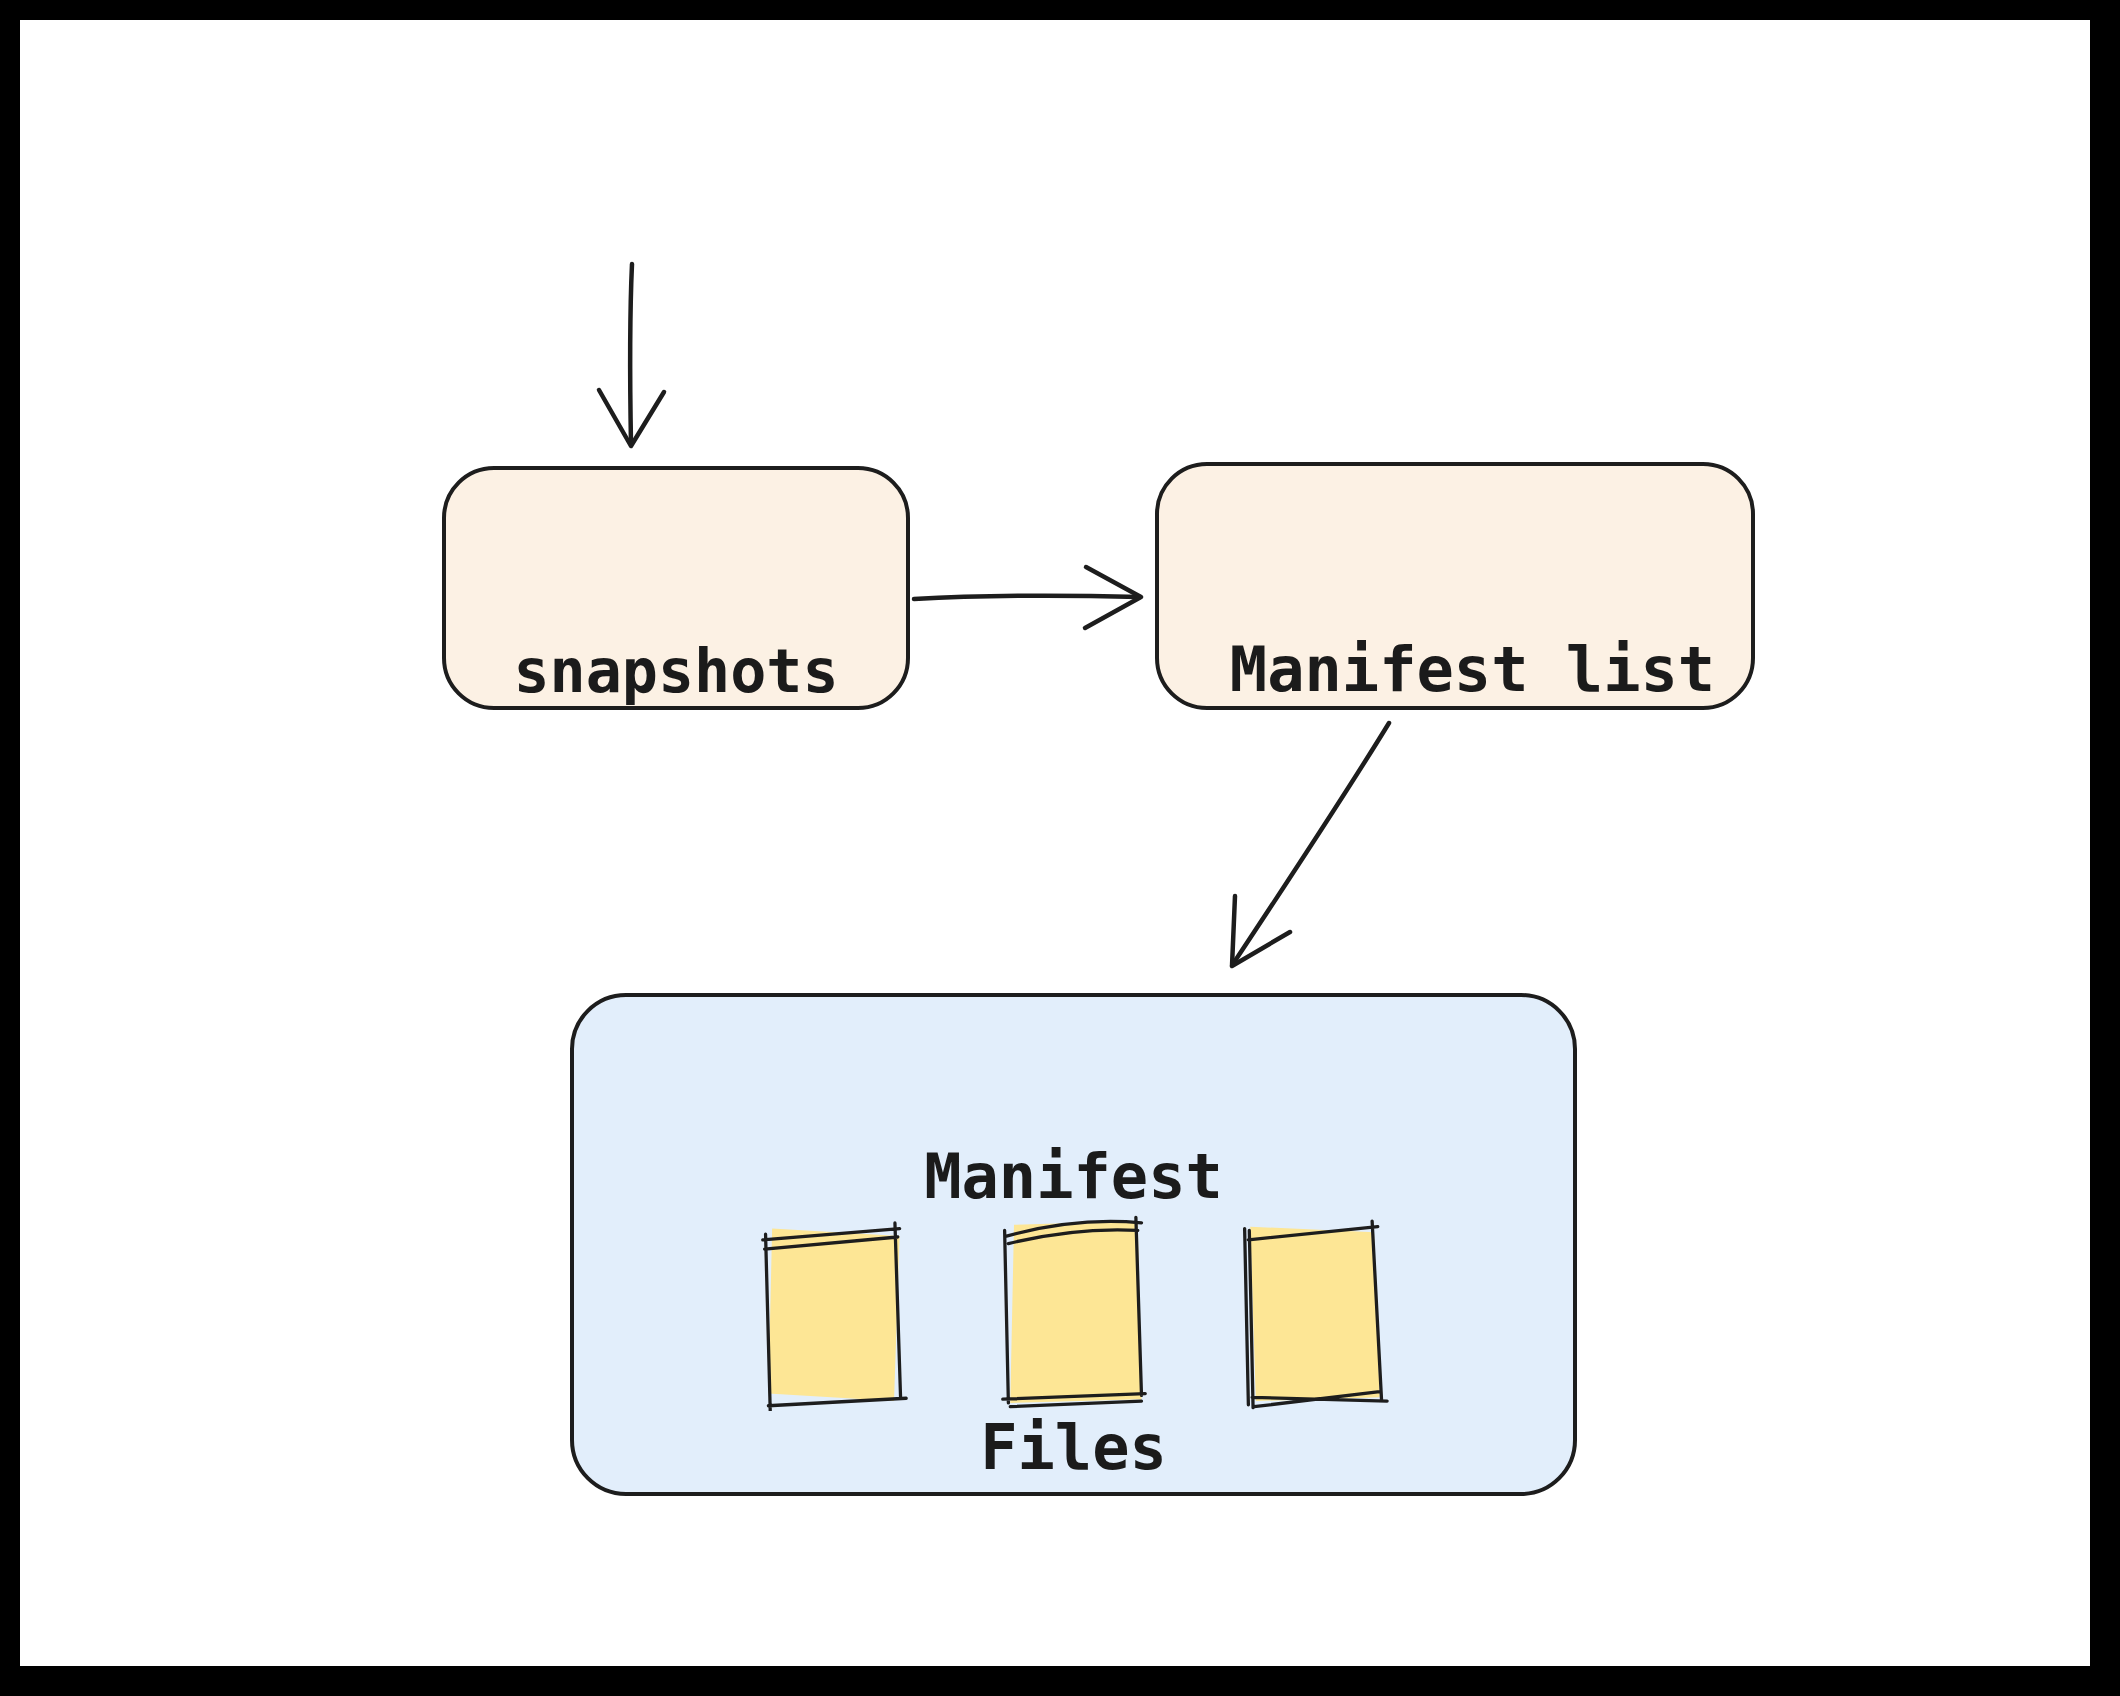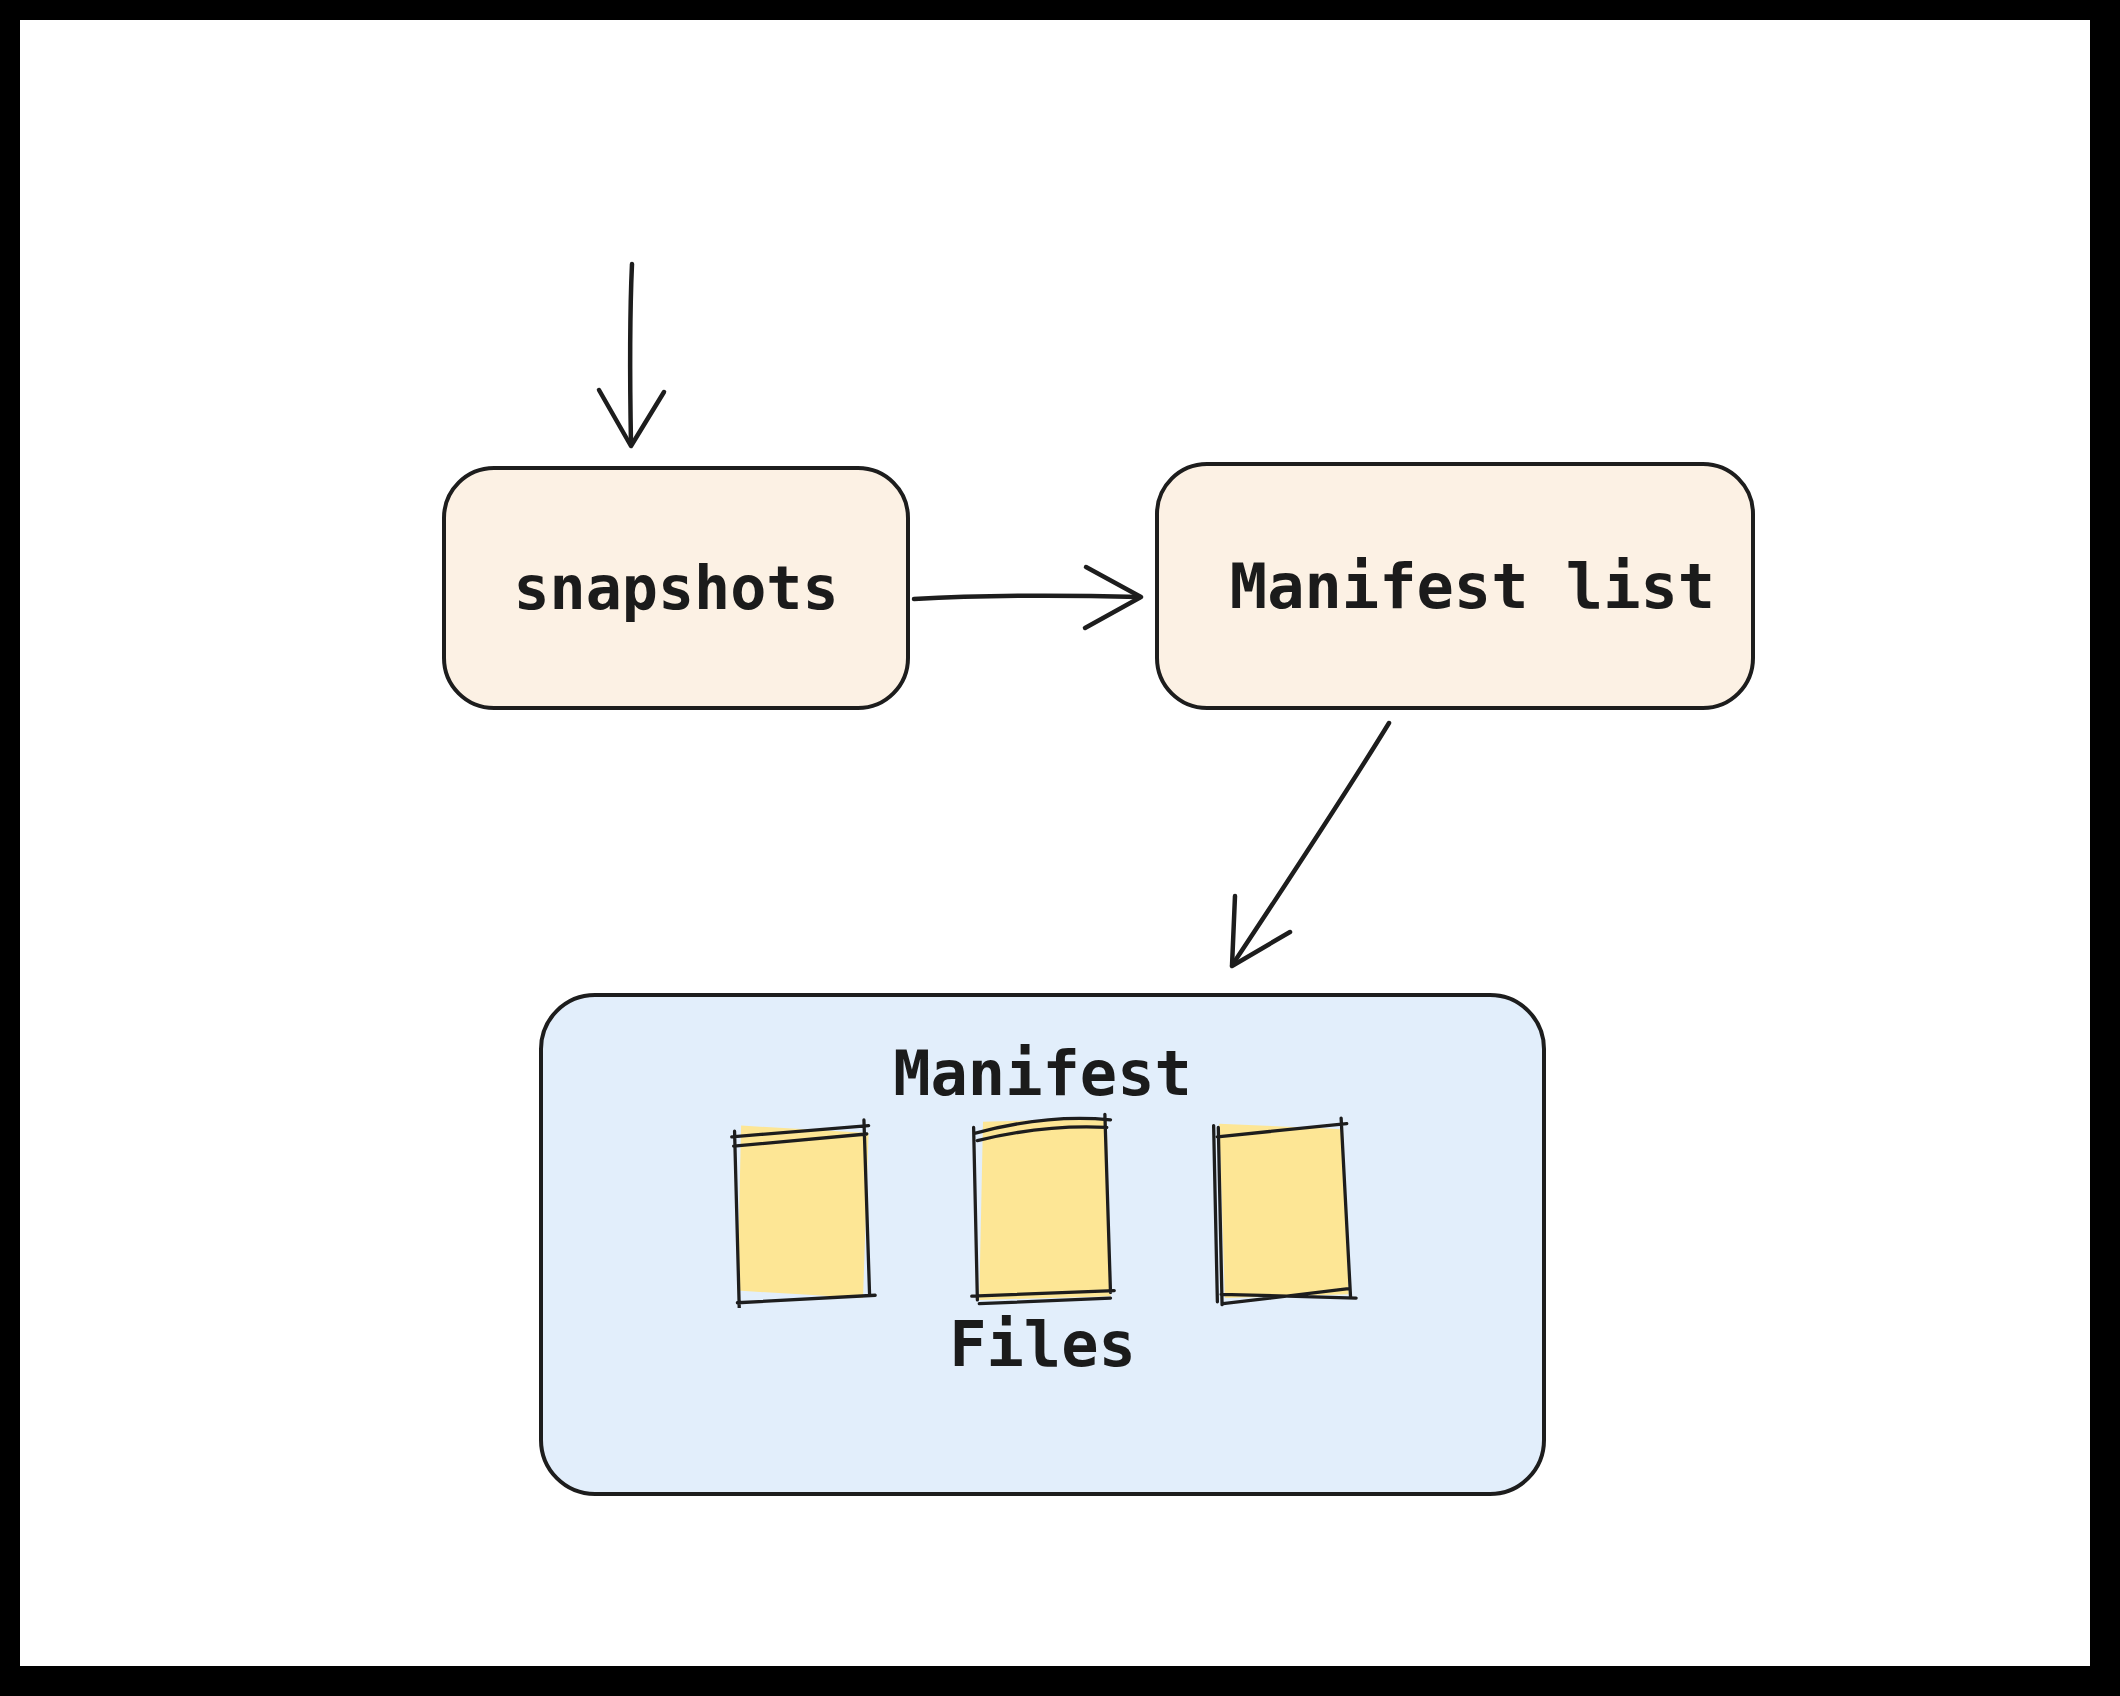--- a/index.html
+++ b/index.html
@@ -4,27 +4,27 @@
 <style>
   html,body{margin:0;padding:0;background:#000;}
   .page{position:relative;width:2120px;height:1696px;background:var(--c-frame,#000);overflow:hidden;
         font-family:"DejaVu Sans Mono", monospace;}
   .canvas{position:absolute;left:20px;top:20px;width:2070px;height:1646px;background:var(--c-canvas_bg,#fff);}
   .title-label{position:absolute;left:396px;top:156px;width:500px;text-align:center;
         font-weight:bold;font-size:60px;line-height:1.2;color:var(--c-accent_red,#d03a31);}
   .node{position:absolute;box-sizing:border-box;border:4px solid var(--c-stroke,#1d1d1d);
         display:flex;align-items:center;justify-content:center;
         color:var(--c-text,#1b1b1b);font-weight:bold;}
-  .node-cream{background:var(--c-node_fill_cream,#fcf1e4);border-radius:52px;font-size:60px;}
+  .node-cream{background:var(--c-node_fill_cream,#fcf1e4);border-radius:52px;font-size:60px;align-items:flex-end;}
   .node-snapshots{left:442px;top:466px;width:468px;height:244px;}
   .node-manifest-list{left:1155px;top:462px;width:600px;height:248px;font-size:62px;padding-left:35px;}
-  .node-blue{left:539px;top:993px;width:1007px;height:503px;
+  .node-blue{left:570px;top:993px;width:1007px;height:503px;
         background:var(--c-node_fill_blue,#e2eefb);border-radius:56px;
-        flex-direction:column;justify-content:flex-start;
-        padding:40px 0 37px 0;font-size:62px;}
+        flex-direction:column;justify-content:flex-end;
+        padding:40px 0 8px 0;font-size:62px;}
   .files-row{display:flex;gap:90px;align-items:flex-start;}
   .file-icon{width:150px;height:198px;display:block;}
   .file-icon .ffill{fill:var(--c-file_fill_yellow,#fde695);stroke:none;}
   .file-icon .fstroke{fill:none;stroke:var(--c-stroke,#1d1d1d);stroke-width:3.5;
         stroke-linecap:round;stroke-linejoin:round;}
   .arrows{position:absolute;left:0;top:0;width:2120px;height:1696px;pointer-events:none;}
   .arrows path{fill:none;stroke:var(--c-stroke,#1d1d1d);stroke-width:4.5;
         stroke-linecap:round;stroke-linejoin:round;}
 </style>
 </head>

